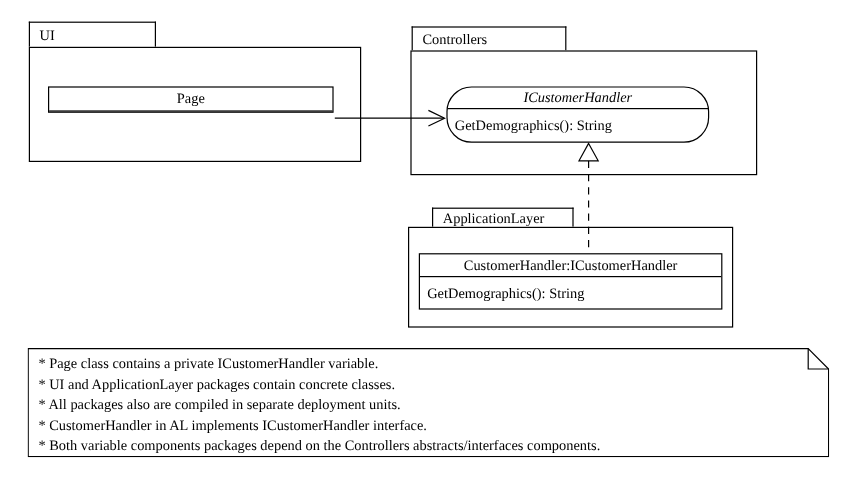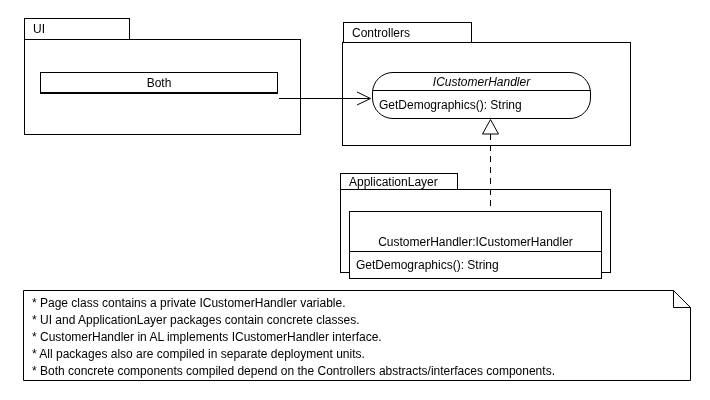--- a/index.html
+++ b/index.html
@@ -1,18 +1,18 @@
 <!DOCTYPE html>
 <html><head>
 <meta charset="utf-8">
 <style>
   html, body { margin:0; padding:0; background:#ffffff; }
   .canvas {
     position:relative; width:710px; height:400px; background:#ffffff;
-    font-family:Liberation Sans, sans-serif; color:#000000; overflow:hidden;
+    font-family:Liberation Serif, serif; color:#000000; overflow:hidden;
   }
   .pkg-tab {
     position:absolute; box-sizing:border-box; background:#ffffff;
     border:1px solid #000; border-bottom:none;
     font-size:12px; padding:3px 4px 0 8px; white-space:nowrap;
   }
   .pkg-body {
     position:absolute; box-sizing:border-box; background:#ffffff;
     border:1px solid #000;
   }
@@ -44,38 +44,38 @@
 </head>
 <body>
 
 <div class="canvas">
 
   <div class="pkg-tab" style="left:24px; top:18px; width:106px; height:21px;">
     <span>UI</span>
   </div>
   <div class="pkg-body" style="left:24px; top:39px; width:277px; height:96px;"></div>
   <div class="cls" style="left:40px; top:72px; width:238px;">
-    <div class="cls-title" style="height:20px;">Both</div>
+    <div class="cls-title" style="height:20px;">Page</div>
   </div>
 
   <div class="pkg-tab" style="left:343px; top:22px; width:129px; height:20px;">
     <span>Controllers</span>
   </div>
   <div class="pkg-body" style="left:342px; top:42px; width:289px; height:104px;"></div>
   <div class="cls" style="left:372px; top:72px; width:219px;border-radius:21px;">
     <div class="cls-title italic" style="height:18px;">ICustomerHandler</div>
     <div class="cls-row" style="height:27px;">GetDemographics(): String</div>
   </div>
 
-  <div class="pkg-tab" style="left:340px; top:173px; width:118px; height:16px; padding-top:1px;">
+  <div class="pkg-tab" style="left:360px; top:173px; width:118px; height:16px; padding-top:1px;">
     <span>ApplicationLayer</span>
   </div>
   <div class="pkg-body" style="left:340px; top:189px; width:271px; height:84px;"></div>
   <div class="cls" style="left:349px; top:211px; width:253px;">
-    <div class="cls-title" style="height:19px;margin-top:21px;">CustomerHandler:ICustomerHandler</div>
+    <div class="cls-title" style="height:19px;">CustomerHandler:ICustomerHandler</div>
     <div class="cls-row" style="height:26px;">GetDemographics(): String</div>
   </div>
 
   <svg class="connectors" viewBox="0 0 710 400" aria-hidden="true">
     <g>
       <line x1="279" y1="98.5" x2="370" y2="98.5" stroke="#000" stroke-width="1"></line>
       <path d="M357,92 L370.5,98.5 L357,105" fill="none" stroke="#000" stroke-width="1"></path>
     </g>
     <g>
       <line x1="490.5" y1="134" x2="490.5" y2="210" stroke="#000" stroke-width="1" stroke-dasharray="6,5"></line>
@@ -84,19 +84,19 @@
   </svg>
 
   <div class="note" style="left:23px; top:290px; width:668px; height:91px;">
     <svg class="note-shape" width="668" height="91" viewBox="0 0 668 91" aria-hidden="true">
       <path d="M0.5,0.5 L650.5,0.5 L667.5,17.5 L667.5,90.5 L0.5,90.5 Z" fill="#ffffff" stroke="#000" stroke-width="1"></path>
       <path d="M650.5,0.5 L650.5,17.5 L667.5,17.5" fill="none" stroke="#000" stroke-width="1"></path>
     </svg>
     <div class="note-lines">
       <div>* Page class contains a private ICustomerHandler variable.</div>
       <div>* UI and ApplicationLayer packages contain concrete classes.</div>
+      <div>* All packages also are compiled in separate deployment units.</div>
       <div>* CustomerHandler in AL implements ICustomerHandler interface.</div>
-      <div>* All packages also are compiled in separate deployment units.</div>
-      <div>* Both concrete components compiled depend on the Controllers abstracts/interfaces components.</div>
+      <div>* Both variable components packages depend on the Controllers abstracts/interfaces components.</div>
     </div>
   </div>
 
 </div>
 
 </body></html>

